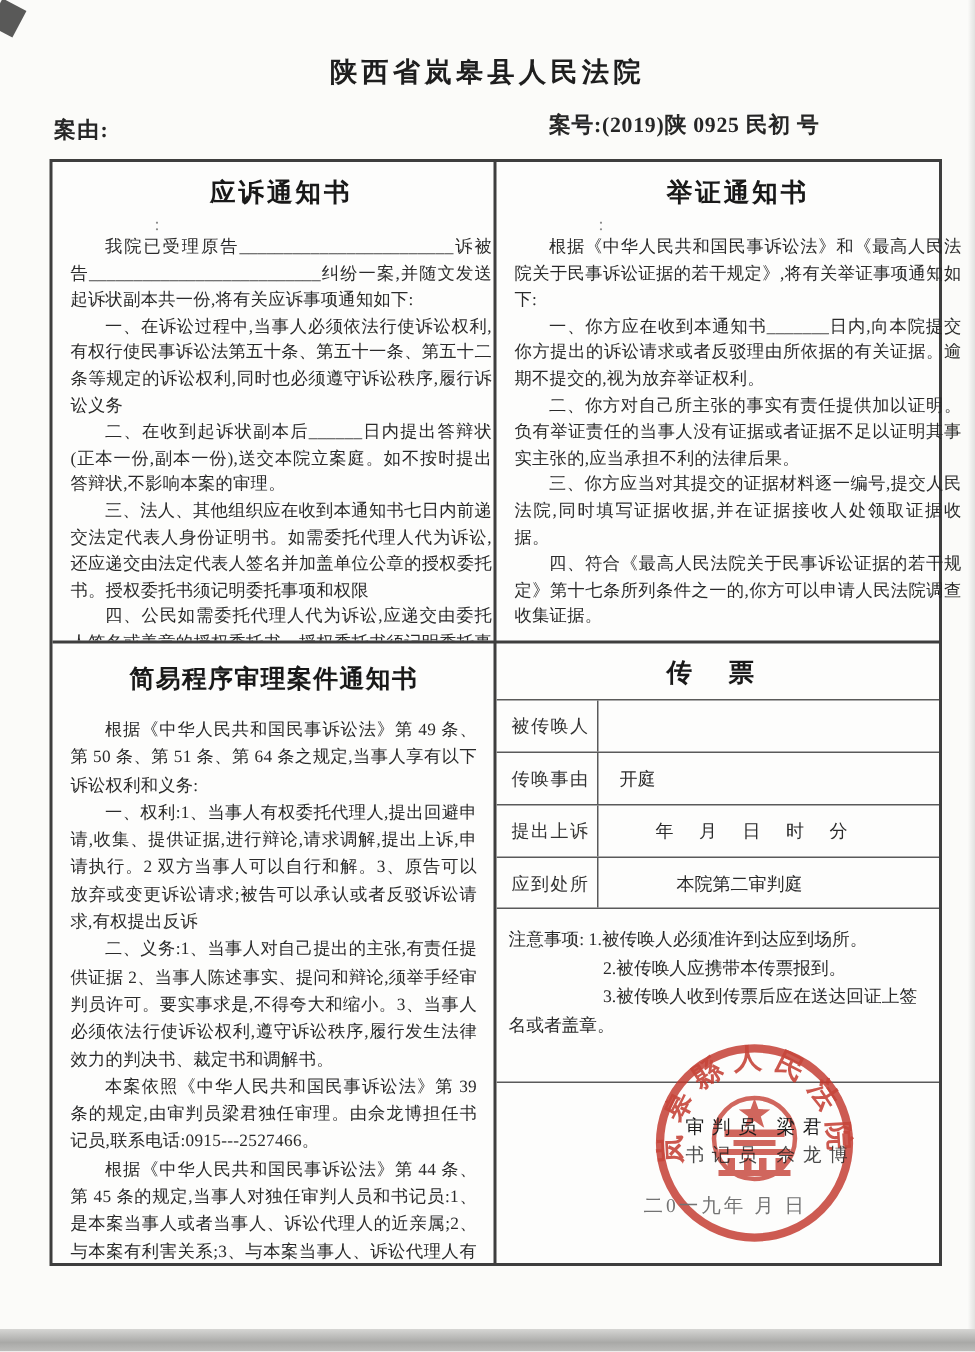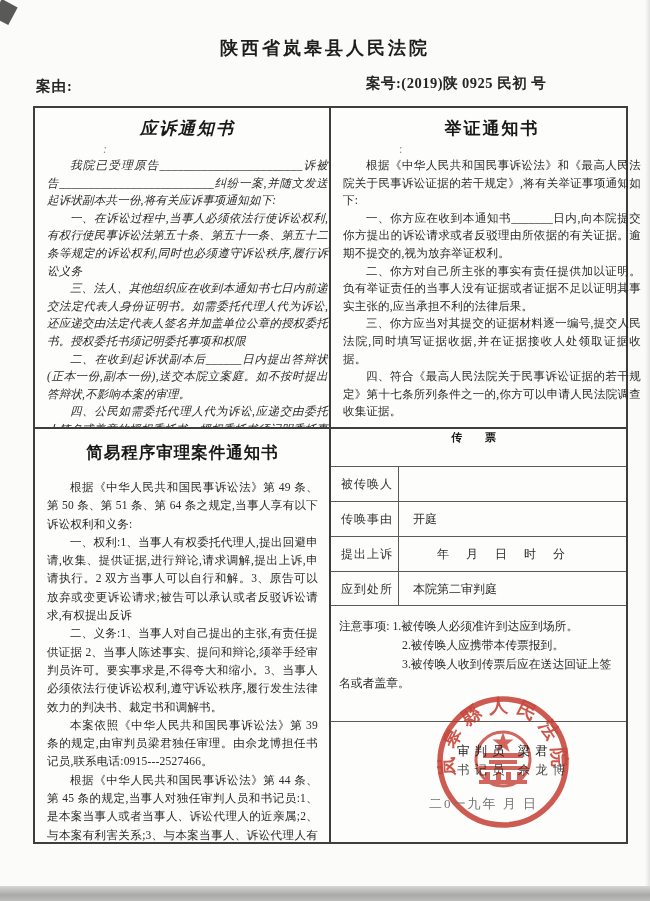--- a/index.html
+++ b/index.html
@@ -21,36 +21,36 @@
     font-size:18px;font-weight:600;letter-spacing:3px;color:#1e1e1e;}
   .case-row{position:absolute;left:0;top:74px;width:650px;font-size:14.5px;}
   .case-cause{position:absolute;left:36px;top:3px;letter-spacing:1px;font-weight:600;}
   .case-number{position:absolute;left:366px;top:0;letter-spacing:.5px;font-weight:600;}
   
   .doc-table{position:absolute;left:33px;top:106px;width:591px;height:734px;
     border:2px solid #3e3e3e;background:#fdfdfc;}
   .v-div{position:absolute;left:294px;top:0;width:2px;height:100%;background:#3e3e3e;}
   .h-div{position:absolute;left:0;top:319px;width:100%;height:2px;background:#3e3e3e;}
   .cell{position:absolute;overflow:hidden;box-sizing:border-box;}
-  .cell-tl{left:0;top:0;width:294px;height:319px;padding:5px 1px 0 12px;font-style:italic;}
+  .cell-tl{left:0;top:0;width:294px;height:319px;padding:5px 1px 0 12px;}
   .cell-tr{left:296px;top:0;width:321px;height:319px;padding:5px 11px 0 12px;}
   .cell-bl{left:0;top:321px;width:294px;height:413px;padding:5px 11px 0 12px;}
   .cell-br{left:296px;top:321px;width:295px;height:413px;padding:0;}
   .panel-title{text-align:center;font-size:17px;font-weight:700;letter-spacing:2px;margin:4px 0 2px 0;color:#191919;}
   .salutation{margin:1px 0 1px 56px;color:#8a8a8a;font-size:12px;height:14px;line-height:14px;}
   .para{font-size:11.5px;line-height:17.6px;text-align:justify;text-indent:2em;
     letter-spacing:.2px;color:#2a2a2a;}
   .cell-bl .panel-title{font-size:16.5px;letter-spacing:1px;margin-top:8px;}
   .cell-bl .para:first-child{margin-top:14px;}
   .cell-bl .para{line-height:18.3px;}
   
-  .summons-title{text-align:center;font-size:11px;font-weight:700;letter-spacing:10px;margin-top:1px;color:#191919;}
+  .summons-title{text-align:center;font-size:17px;font-weight:700;letter-spacing:10px;margin-top:8px;color:#191919;}
   .sm-table{position:absolute;left:0;top:37px;width:295px;}
   .sm-row{display:flex;border-top:1.4px solid #5a5a5a;height:35px;box-sizing:border-box;}
-  .sm-row:last-child{border-bottom:1.4px solid #5a5a5a;}
+  .sm-row:last-child{border-bottom:1.4px solid #5a5a5a;gap:38px;}
   .sm-label{width:68px;box-sizing:border-box;border-right:1.4px solid #5a5a5a;
     font-size:12px;letter-spacing:1px;padding:9px 0 0 10px;color:#333;}
   .sm-value{flex:1;font-size:12px;padding:9px 0 0 14px;color:#2a2a2a;}
   .sm-value.time{letter-spacing:7px;padding-left:38px;}
   .sm-notes{position:absolute;left:0;top:180px;width:295px;height:110px;box-sizing:border-box;
     padding:8px 8px 0 8px;}
   .note{font-size:11.8px;line-height:19px;color:#2a2a2a;text-indent:63px;}
   .note:first-child{text-indent:0;}
   .seal-divider{position:absolute;left:0;top:292px;width:295px;height:1.4px;background:#5a5a5a;}
   .seal-zone{position:absolute;left:0;top:292px;width:295px;height:121px;}
@@ -78,22 +78,22 @@
   <div class="doc-table">
     <div class="v-div"></div>
     <div class="h-div"></div>
 
     <div class="cell cell-tl">
       <div class="panel-title">应诉通知书</div>
       <div class="salutation">:</div>
       <div>
           <div class="para">我院已受理原告________________________诉被告__________________________纠纷一案,并随文发送起诉状副本共一份,将有关应诉事项通知如下:</div>
           <div class="para">一、在诉讼过程中,当事人必须依法行使诉讼权利,有权行使民事诉讼法第五十条、第五十一条、第五十二条等规定的诉讼权利,同时也必须遵守诉讼秩序,履行诉讼义务</div>
+          <div class="para">二、在收到起诉状副本后______日内提出答辩状(正本一份,副本一份),送交本院立案庭。如不按时提出答辩状,不影响本案的审理。</div>
           <div class="para">三、法人、其他组织应在收到本通知书七日内前递交法定代表人身份证明书。如需委托代理人代为诉讼,还应递交由法定代表人签名并加盖单位公章的授权委托书。授权委托书须记明委托事项和权限</div>
-          <div class="para">二、在收到起诉状副本后______日内提出答辩状(正本一份,副本一份),送交本院立案庭。如不按时提出答辩状,不影响本案的审理。</div>
           <div class="para">四、公民如需委托代理人代为诉讼,应递交由委托人签名或盖章的授权委托书。授权委托书须记明委托事项和委托权限</div>
         </div>
     </div>
 
     <div class="cell cell-tr">
       <div class="panel-title">举证通知书</div>
       <div class="salutation">:</div>
       <div>
           <div class="para">根据《中华人民共和国民事诉讼法》和《最高人民法院关于民事诉讼证据的若干规定》,将有关举证事项通知如下:</div>
           <div class="para">一、你方应在收到本通知书_______日内,向本院提交你方提出的诉讼请求或者反驳理由所依据的有关证据。逾期不提交的,视为放弃举证权利。</div>

